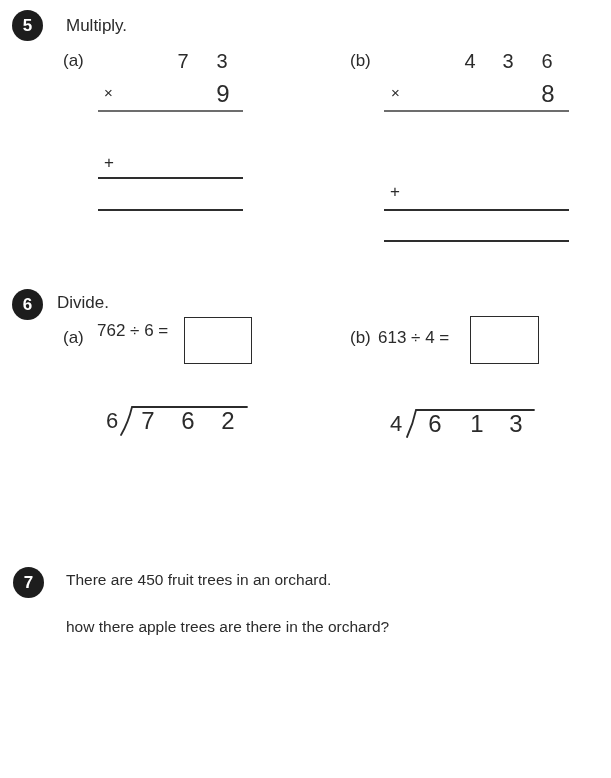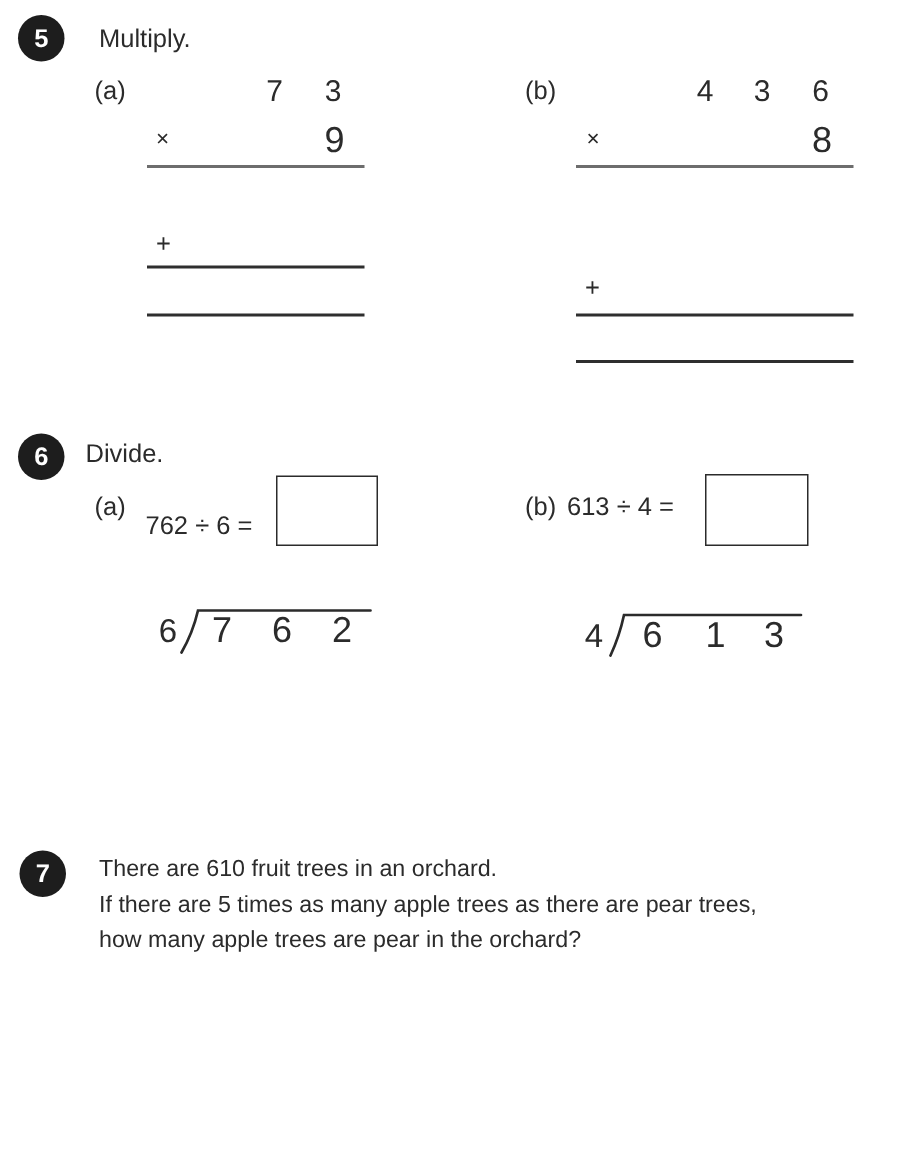--- a/index.html
+++ b/index.html
@@ -58,21 +58,21 @@
   <span class="sign plus" style="left:390px;top:183px">+</span>
   <div class="aline" style="left:384px;top:209px;width:185px"></div>
   <div class="aline" style="left:384px;top:240px;width:185px"></div>
 
   <div class="badge" style="left:12px;top:289px">
     <span>6</span>
   </div>
   <div class="txt fs17" style="left:57px;top:294px">Divide.</div>
 
   <div class="txt fs17" style="left:63px;top:329px">(a)</div>
-  <div class="txt fs17" style="left:97px;top:342px">762 ÷ 6 =</div>
+  <div class="txt fs17" style="left:97px;top:322px">762 ÷ 6 =</div>
   <div class="ansbox" style="left:184px;top:317px;width:66px;height:45px"></div>
   <span class="dig dig-md" style="left:102px;top:410px">6</span>
   <svg class="bracket" style="left:118px;top:405px" width="132" height="33" viewBox="0 0 132 33">
     <path d="M3 30 Q10.5 17 14 2 H129"></path>
   </svg>
   <span class="dig dig-lg" style="left:138px;top:409px">7</span>
   <span class="dig dig-lg" style="left:178px;top:409px">6</span>
   <span class="dig dig-lg" style="left:218px;top:409px">2</span>
 
   <div class="txt fs17" style="left:350px;top:329px">(b)</div>
@@ -82,17 +82,16 @@
   <svg class="bracket" style="left:403px;top:408px" width="134" height="33" viewBox="0 0 134 33">
     <path d="M4 29 Q10 16 13 2 H131"></path>
   </svg>
   <span class="dig dig-lg" style="left:425px;top:412px">6</span>
   <span class="dig dig-lg" style="left:467px;top:412px">1</span>
   <span class="dig dig-lg" style="left:506px;top:412px">3</span>
 
   <div class="badge" style="left:13px;top:567px">
     <span>7</span>
   </div>
-  <div class="txt fs16" style="left:66px;top:572px">There are 610 fruit trees in an orchard.</div>
-  <div class="txt fs16" style="left:66px;top:596px">If there are 5 times as many apple trees as there are pear trees,</div>
-  <div class="txt fs16" style="left:66px;top:619px">how many apple trees are pear in the orchard?</div>
+  <div class="txt fs16" style="left:66px;top:572px">There are 450 fruit trees in an orchard.</div>
+  <div class="txt fs16" style="left:66px;top:619px">how there apple trees are there in the orchard?</div>
 
 </div>
 
 </body></html>

